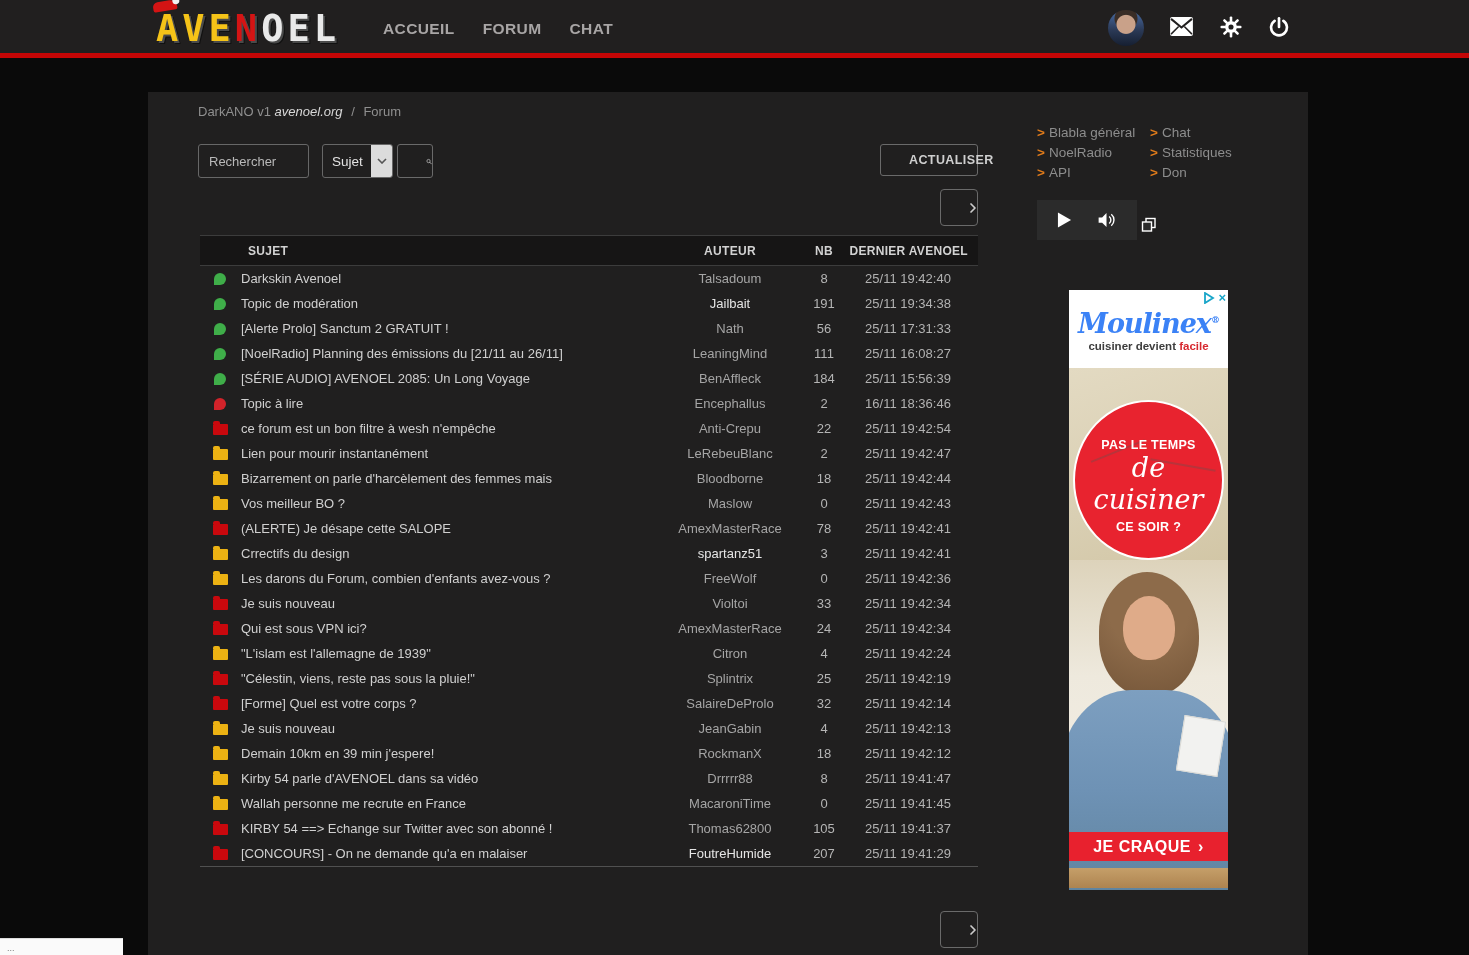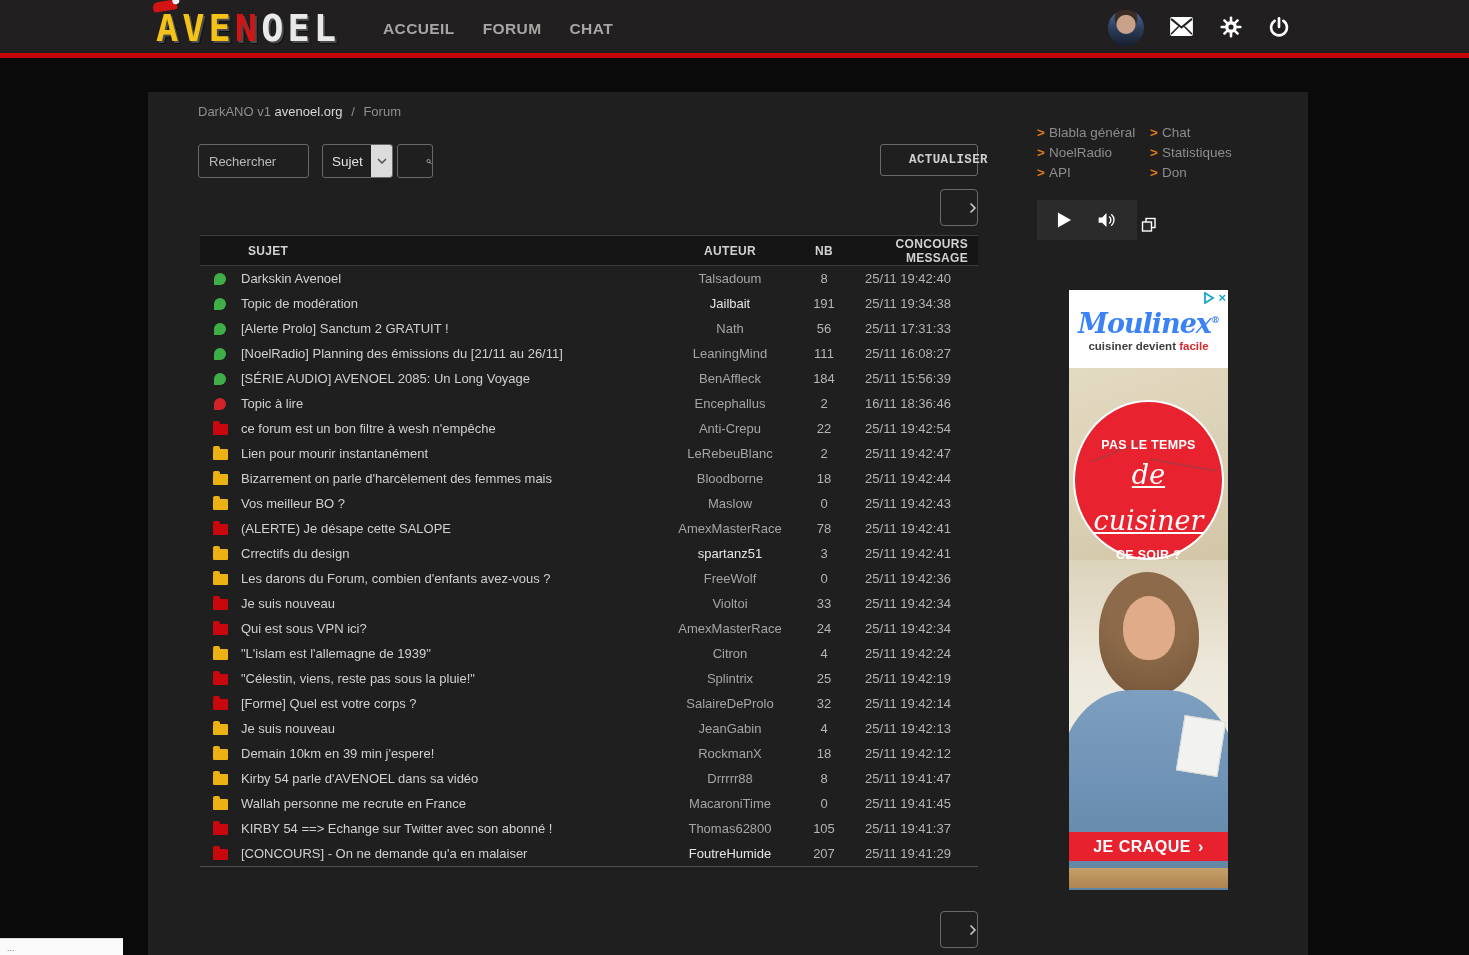--- a/index.html
+++ b/index.html
@@ -22,29 +22,29 @@
       radial-gradient(circle at 50% 40%, #c9a189 0 9px, rgba(0,0,0,0) 10px),
       radial-gradient(circle at 50% 24%, #3a2d26 0 11px, rgba(0,0,0,0) 12px),
       linear-gradient(180deg,#4a6ea8 0%, #2b3a57 55%, #161f31 100%); }
   .topicon { position:absolute; top:17px; cursor:pointer; }
   .ic-mail { left:1170px; } .ic-gear { left:1220px; top:16px; } .ic-power { left:1268px; top:16px; }
 
   
   .panel { position:absolute; left:148px; top:92px; width:1160px; height:863px; background:#201f1f; }
 
   .breadcrumb { position:absolute; left:50px; top:12px; font-size:13px; color:#8f8f8f; }
-  .breadcrumb .domain { color:#d8d8d8; }
+  .breadcrumb .domain { color:#d8d8d8;font-style:italic; }
   .breadcrumb .sep { margin:0 5px; }
 
   .search-input { position:absolute; left:50px; top:52px; width:111px; height:34px; background:transparent; border:1px solid #676767; border-radius:3px; color:#ddd; font-size:13px; padding:0 10px; font-family:"Liberation Sans",sans-serif; }
   .search-input::placeholder { color:#b9b9b9; }
   .select { position:absolute; left:174px; top:52px; width:71px; height:34px; border:1px solid #676767; border-radius:3px; display:flex; cursor:pointer; overflow:hidden; }
   .select .val { flex:1; color:#e3e3e3; font-size:13.5px; display:flex; align-items:center; padding-left:9px; }
   .select .chip { width:21px; background:#dcdcdc; display:flex; align-items:center; justify-content:center; }
-  .btn { background:transparent; border:1px solid #6a6a6a; border-radius:3px; cursor:pointer; color:#d6d6d6; font-family:Liberation Mono, monospace;padding-left:28px; }
+  .btn { background:transparent; border:1px solid #6a6a6a; border-radius:3px; cursor:pointer; color:#d6d6d6; font-family:Liberation Sans, sans-serif;padding-left:28px; }
   .search-btn { position:absolute; left:249px; top:52px; width:36px; height:34px; display:flex; align-items:center; justify-content:center; }
   .refresh-btn { position:absolute; left:732px; top:52px; width:98px; height:32px; font-size:12.5px; font-weight:bold; letter-spacing:.4px; color:#cfcfcf; }
   .pager { position:absolute; width:38px; height:37px; border-radius:4px; display:flex; align-items:center; justify-content:center; }
   .pager-top { left:792px; top:97px; }
   .pager-bottom { left:792px; top:819px; }
 
   
   .ttable { position:absolute; left:52px; top:143px; width:778px; border-bottom:1px solid #505050; }
   .thead, .trow { display:grid; grid-template-columns:40px 420px 140px 48px 130px; align-items:center; }
   .thead { height:31px; background:#161515; border-top:1px solid #3c3c3c; border-bottom:1px solid #3c3c3c; color:#d2d2d2; font-size:12px; font-weight:bold; letter-spacing:.3px; }
@@ -87,21 +87,21 @@
   .ad-brand { margin-top:16px; font-family:"DejaVu Serif", serif; font-style:italic; font-weight:bold; font-size:27px; color:#3b82f6; letter-spacing:-1px; line-height:28px; }
   .ad-brand sup { font-size:9px; }
   .ad-tagline { font-size:11.5px; color:#3d3d3d; font-weight:bold; margin-top:2px; }
   .ad-tagline .red { color:#d7282f; }
   .ad-mid { position:absolute; top:78px; left:0; right:0; height:192px; background:linear-gradient(160deg,#e3dac2 0%, #d9cfb3 60%, #d2c6a6 100%); }
   .ad-circle { position:absolute; top:110px; left:4px; width:151px; height:160px; background:#e8232f; border:2px solid #fff; border-radius:50%; text-align:center; color:#fff; z-index:3; }
   .hand { position:absolute; height:2px; background:#b8343b; }
   .hand1 { width:58px; top:48px; left:14px; transform:rotate(-22deg); }
   .hand2 { width:66px; top:62px; right:6px; transform:rotate(10deg); }
   .c1 { margin-top:36px; font-size:12.5px; font-weight:bold; letter-spacing:.3px; position:relative; }
-  .c2 { font-family:"DejaVu Serif", serif; font-style:italic; font-size:27px; line-height:46px; position:relative;text-decoration:underline; }
+  .c2 { font-family:"DejaVu Serif", serif; font-style:italic; font-size:27px; line-height:32px; position:relative; }
   .c3 { font-size:12.5px; font-weight:bold; margin-top:4px; letter-spacing:.3px; position:relative; }
   .ad-photo { position:absolute; top:270px; bottom:0; left:0; right:0; background:linear-gradient(180deg,#ddd3bb 0%, #eee9dd 35%, #f4f1ea 100%); }
   .hair { position:absolute; top:12px; left:30px; width:100px; height:124px; background:radial-gradient(circle at 50% 30%, #8d6b4a 0 40%, #745538 100%); border-radius:48% 52% 46% 46%; }
   .face { position:absolute; top:36px; left:54px; width:52px; height:64px; background:#dfab89; border-radius:50% 50% 46% 46%; }
   .shirt { position:absolute; bottom:0; left:-8px; right:-8px; height:200px; background:linear-gradient(180deg,#7d9fc0 0%, #6e92b5 50%, #60849f 100%); border-radius:40% 40% 0 0; }
   .tablet { position:absolute; right:6px; bottom:116px; width:42px; height:56px; background:#f2f2f0; border:1px solid #d8d8d4; transform:rotate(9deg); }
   .wood { position:absolute; bottom:2px; left:0; right:0; height:20px; background:linear-gradient(180deg,#c59f69 0%, #ae8450 100%); }
   .ad-cta { position:absolute; bottom:29px; left:50%; transform:translateX(-50%); width:160px; height:29px; background:#e8212e; border:none; color:#fff; font-family:"Liberation Sans",sans-serif; font-weight:bold; font-size:16px; letter-spacing:.5px; cursor:pointer; display:flex; align-items:center; justify-content:center; gap:7px; z-index:4; }
 
   .bottom-popup { position:absolute; left:0; top:938px; width:123px; height:17px; background:#fafafa; border-top:1px solid #ddd; color:#777; font-size:9px; padding-left:7px; line-height:18px; }
@@ -182,21 +182,21 @@
       <svg width="12" height="16" viewBox="0 0 12 16">
           <path d="M3 2 L9 8 L3 14" fill="none" stroke="#ccc" stroke-width="2.6" stroke-linecap="round" stroke-linejoin="round"></path>
         </svg>
     </button>
 
     <section class="ttable">
       <div class="thead">
         <span class="h-subject">SUJET</span>
         <span class="h-author">AUTEUR</span>
         <span class="h-nb">NB</span>
-        <span class="h-last">CONCOURS MESSAGE</span>
+        <span class="h-last">DERNIER AVENOEL</span>
       </div>
       <div>
   <div class="trow">
     <span class="ticon-cell">
               <i class="ticon pin-green"></i>
             </span>
     <span class="cell subject">Darkskin Avenoel</span>
     <span class="cell author">Talsadoum</span>
     <span class="cell nb">8</span>
     <span class="cell last">25/11 19:42:40</span>

